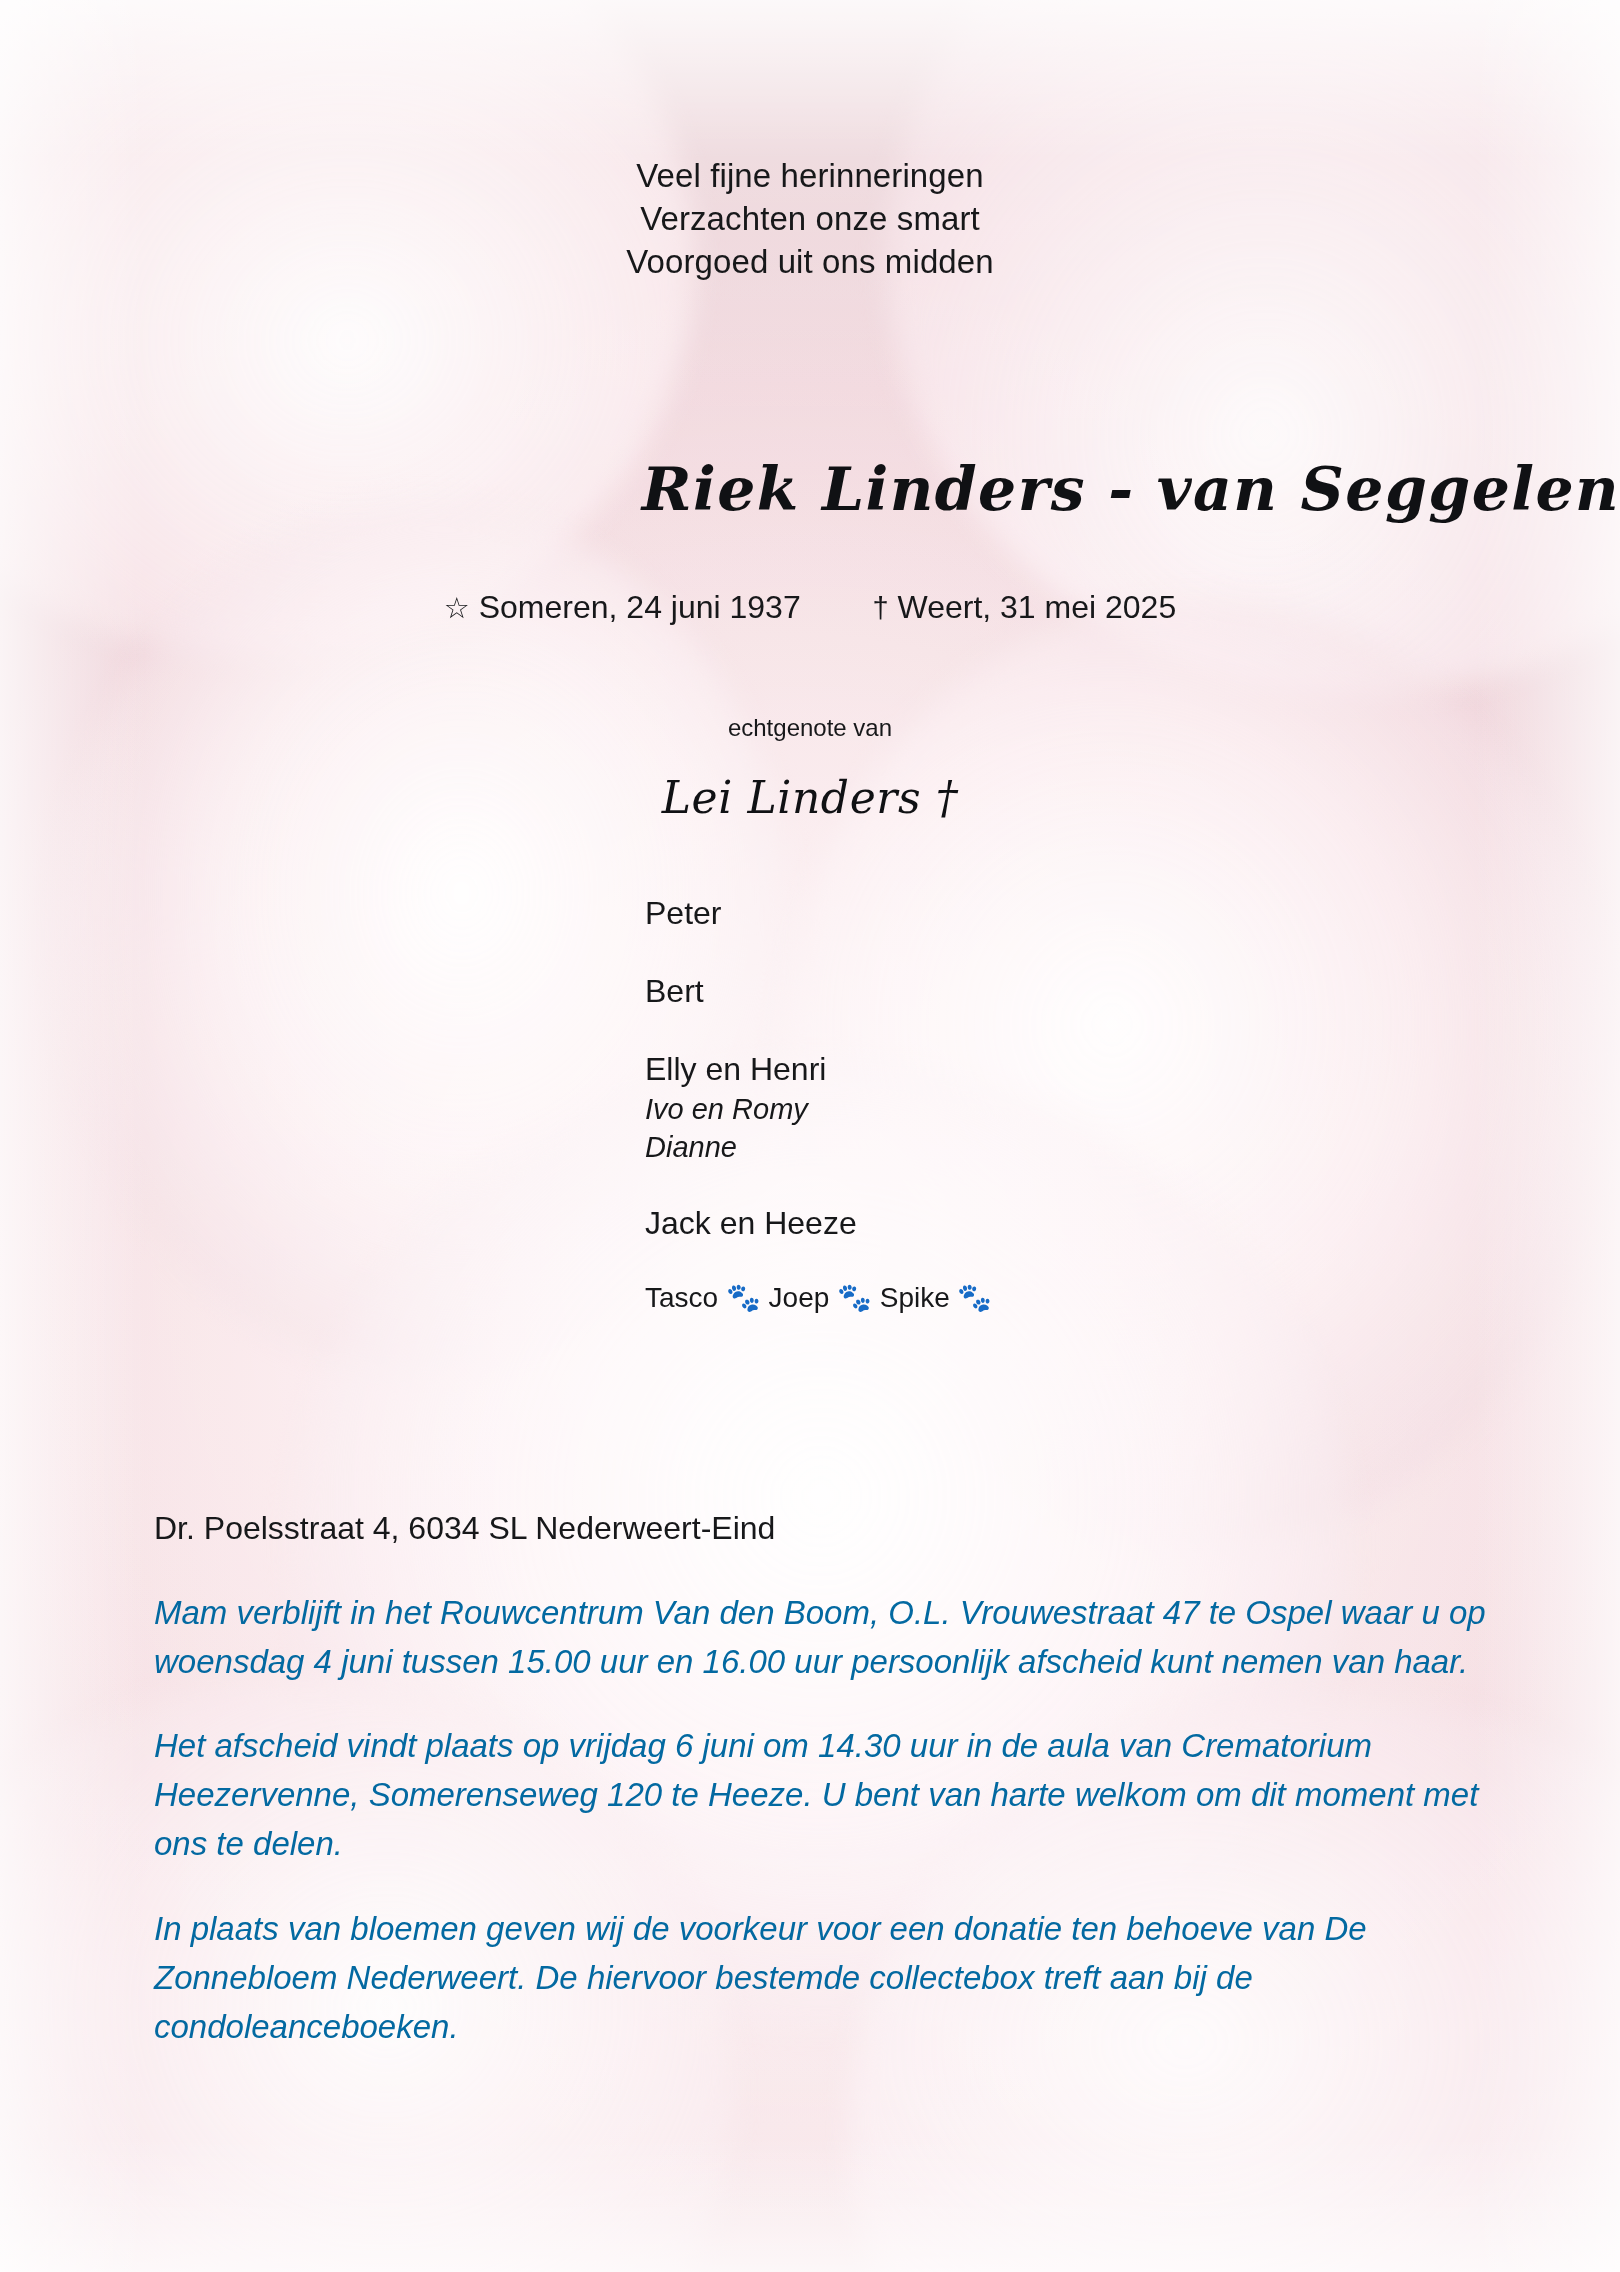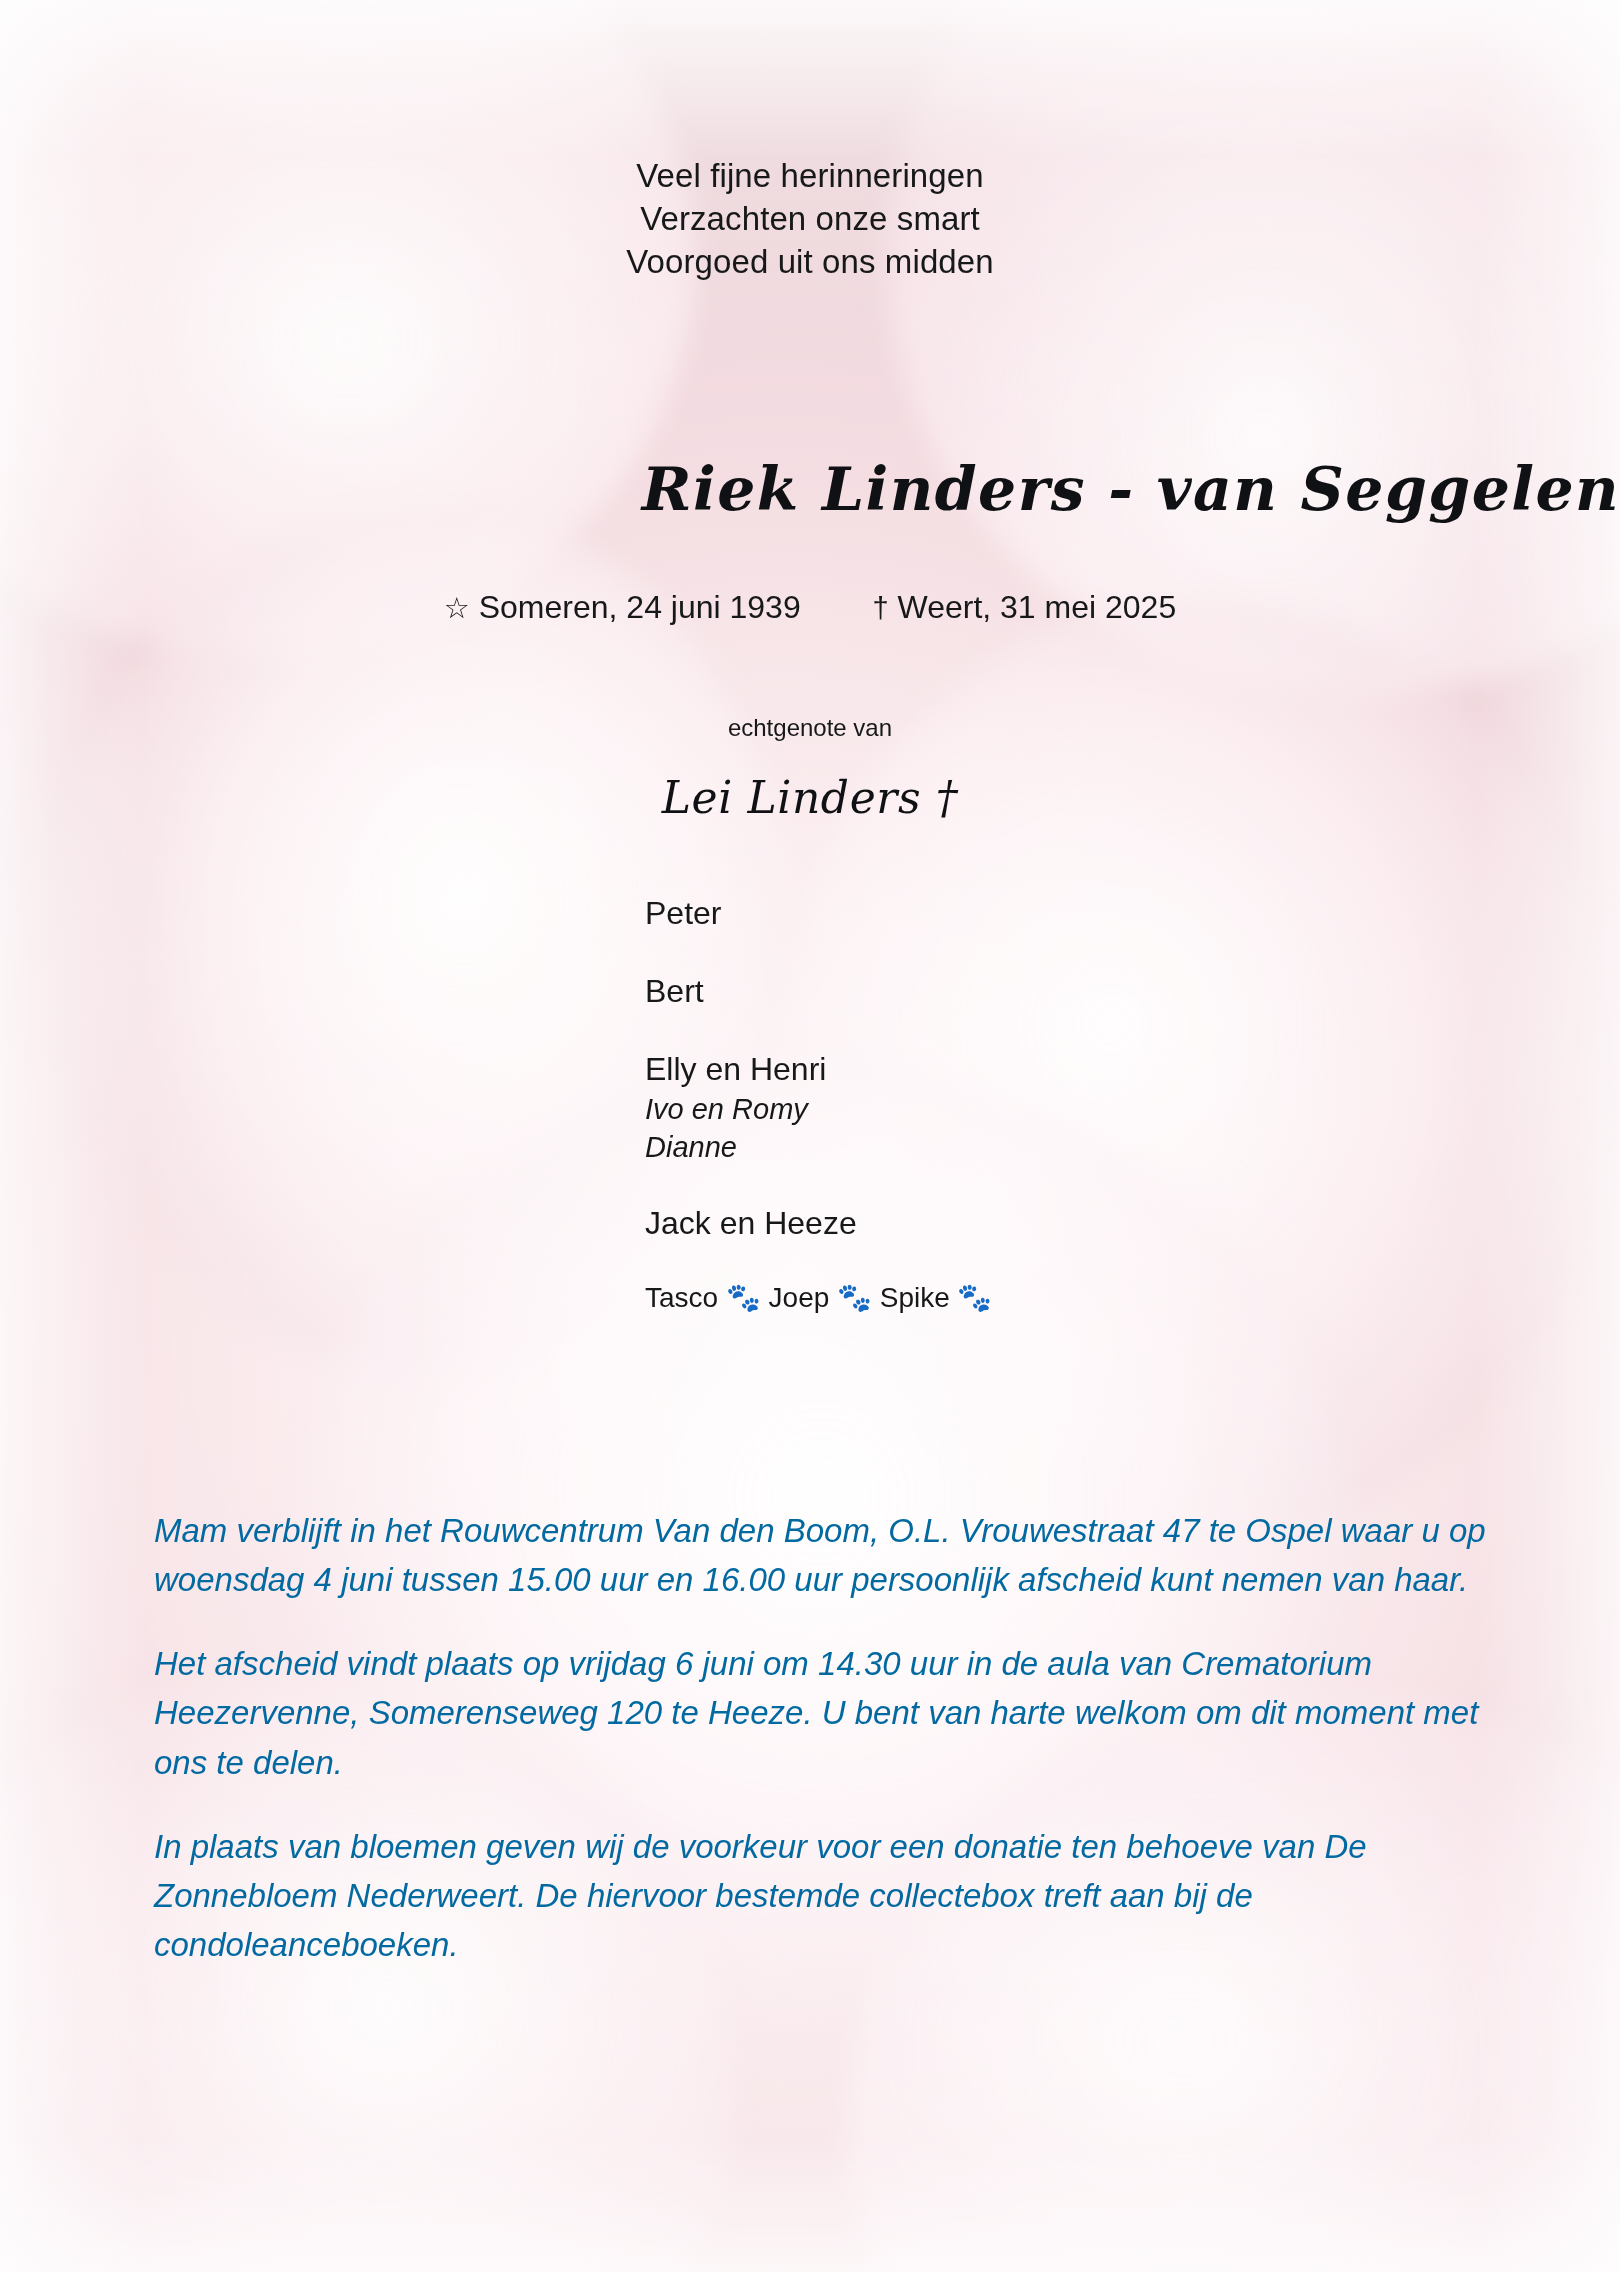--- a/index.html
+++ b/index.html
@@ -202,21 +202,21 @@
     <div class="poem">
       <div>Veel fijne herinneringen</div>
       <div>Verzachten onze smart</div>
       <div>Voorgoed uit ons midden</div>
     </div>
 
     <div class="name">Riek Linders - van Seggelen</div>
 
     <div class="dates">
       <span class="sym">☆</span>
-      <span>Someren, 24 juni 1939</span>
+      <span>Someren, 24 juni 1937</span>
       <span class="sep"></span>
       <span class="sym">†</span>
       <span>Weert, 31 mei 2025</span>
     </div>
 
     <div class="spouse-label">echtgenote van</div>
     <div class="spouse-name">Lei Linders †</div>
 
     <div class="family">
       <div class="fam-group">
@@ -230,20 +230,21 @@
         <div class="fam-sub">Ivo en Romy</div>
         <div class="fam-sub">Dianne</div>
       </div>
       <div class="fam-group">
         <div class="fam-main">Jack en Heeze</div>
       </div>
       <div class="pets">Tasco 🐾 Joep 🐾 Spike 🐾</div>
     </div>
 
     <div class="body-block">
+      <div class="addr">Dr. Poelsstraat 4, 6034 SL Nederweert-Eind</div>
       <div class="para">Mam verblijft in het Rouwcentrum Van den Boom, O.L. Vrouwestraat 47 te Ospel waar u op woensdag 4 juni tussen 15.00 uur en 16.00 uur persoonlijk afscheid kunt nemen van haar.</div>
       <div class="para">Het afscheid vindt plaats op vrijdag 6 juni om 14.30 uur in de aula van Crematorium Heezervenne, Somerenseweg 120 te Heeze. U bent van harte welkom om dit moment met ons te delen.</div>
       <div class="para">In plaats van bloemen geven wij de voorkeur voor een donatie ten behoeve van De Zonnebloem Nederweert. De hiervoor bestemde collectebox treft aan bij de condoleanceboeken.</div>
     </div>
 
   </div>
 </div>
 
 
 </body></html>

